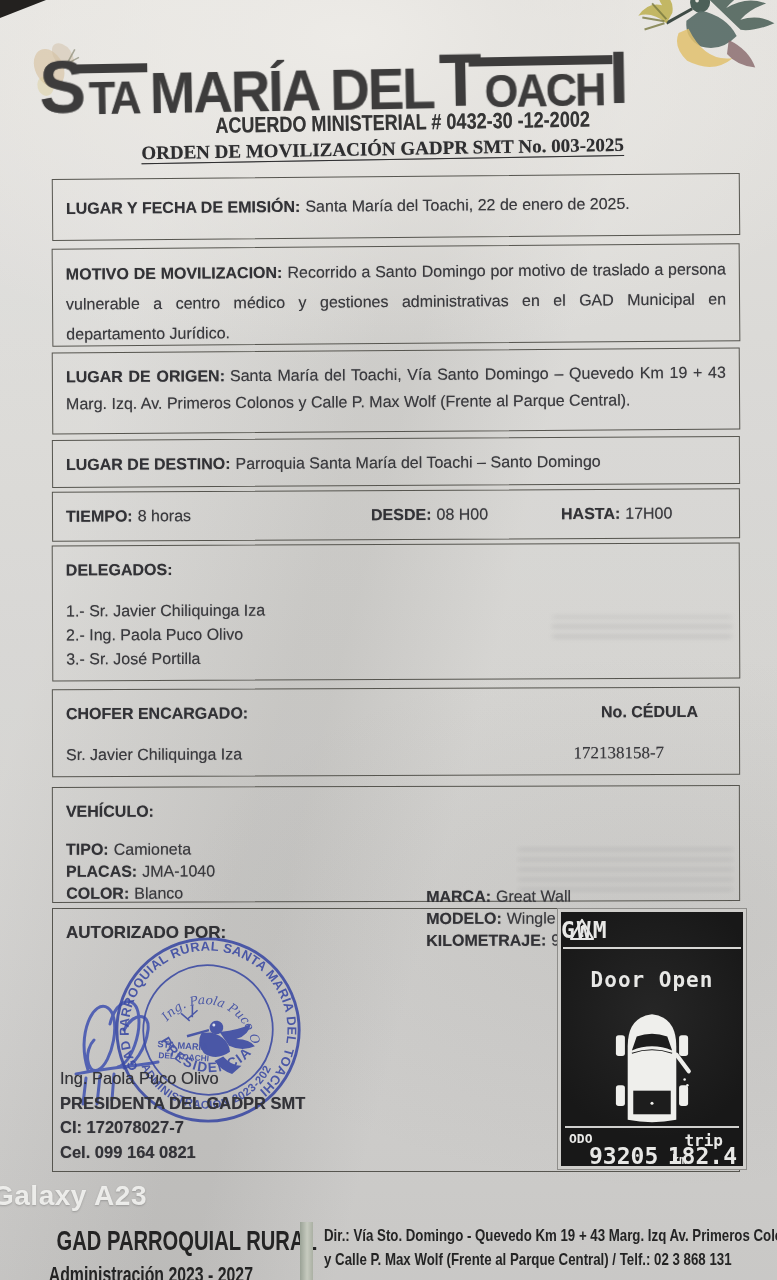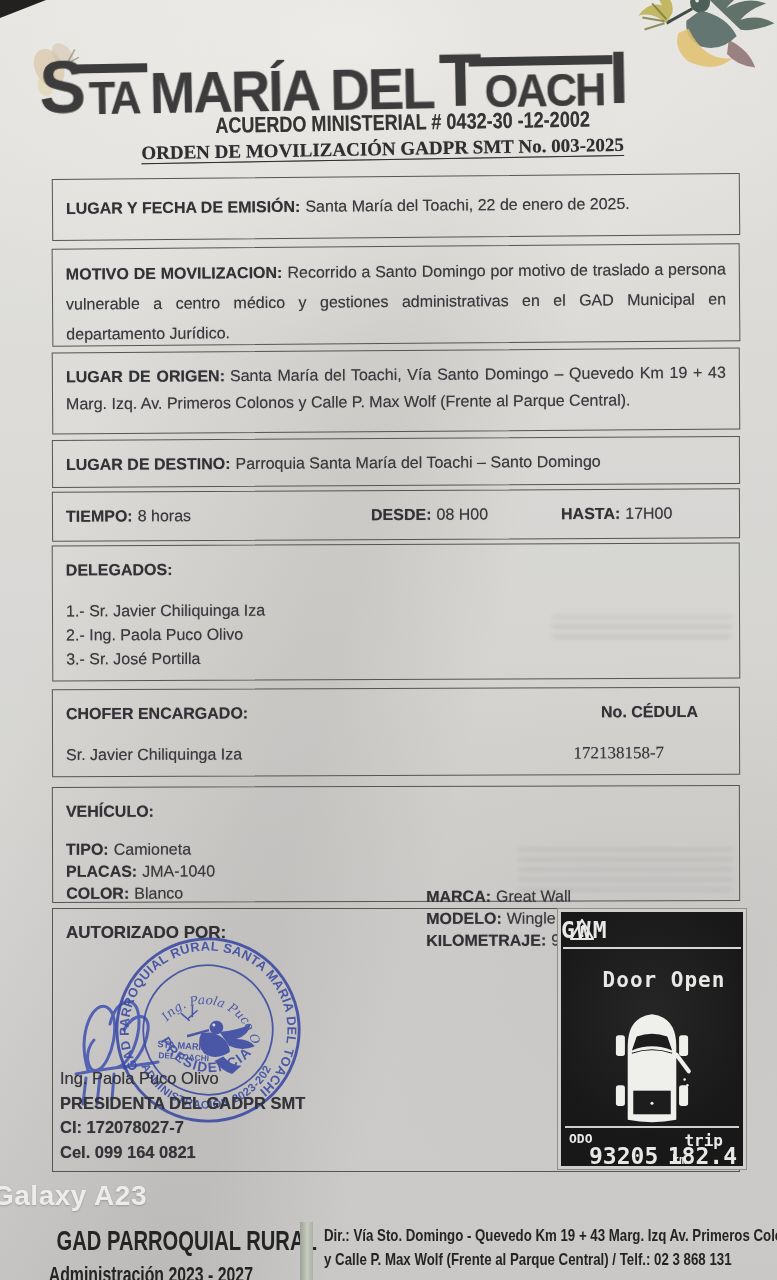--- a/index.html
+++ b/index.html
@@ -60,21 +60,21 @@
   
   .dash{position:absolute;left:557px;top:908px;width:190px;height:262px;box-sizing:border-box;
     border:1px solid #8e8d8a;background:#cfcecb;padding:3px;}
   .screen{position:relative;width:100%;height:100%;box-sizing:border-box;background:
     radial-gradient(90% 70% at 50% 40%, #262626 0%, #181818 70%);
     color:#e8e8e6;font-family:"DejaVu Sans Mono",monospace;font-weight:bold;}
   .scr-top{position:absolute;left:0;top:0;width:100%;height:34px;}
   .scr-brand{position:absolute;left:0;top:5px;width:100%;text-align:left;font-size:23px;letter-spacing:2px;}
   .warn{position:absolute;left:8px;top:6px;}
   .scr-sep{position:absolute;left:2px;right:2px;top:35px;height:2px;background:#d7d7d5;}
-  .scr-warnmsg{position:absolute;left:12px;top:56px;width:100%;text-align:center;font-size:21px;letter-spacing:1px;}
+  .scr-warnmsg{position:absolute;left:0;top:56px;width:100%;text-align:center;font-size:21px;letter-spacing:1px;}
   .scr-car{position:absolute;left:50%;top:94px;transform:translateX(-50%);}
   .scr-sep2{position:absolute;left:4px;right:4px;top:214px;height:1.5px;background:#cfcfcd;}
   .odo-lbl{position:absolute;left:8px;top:219px;font-size:13px;}
   .trip-lbl{position:absolute;right:20px;top:219px;font-size:16px;}
   .odo-val{position:absolute;left:28px;top:231px;font-size:23px;}
   .odo-unit{font-size:12px;font-weight:bold;}
   .trip-val{position:absolute;right:6px;top:231px;font-size:23px;}
   
   .wm{position:absolute;left:-8px;top:1180px;font-size:28px;font-weight:bold;
     color:rgba(244,244,242,.9);text-shadow:0 1px 2px rgba(80,80,80,.35);letter-spacing:.5px;}

